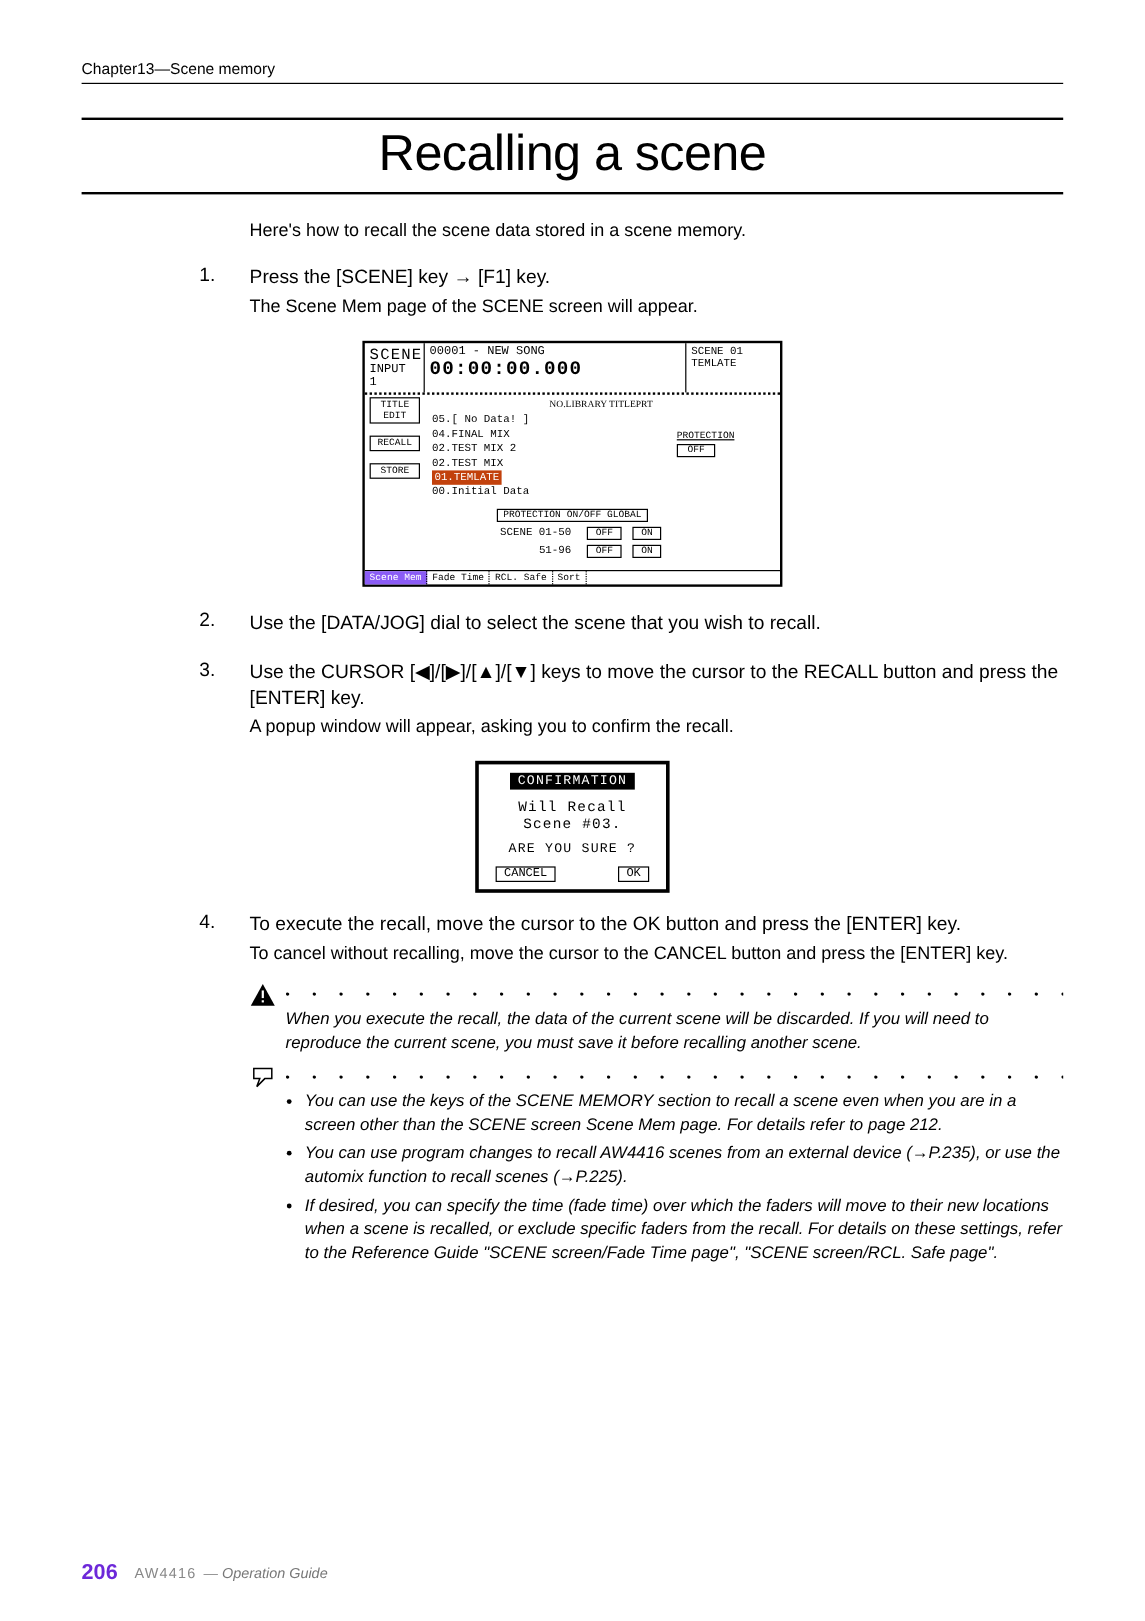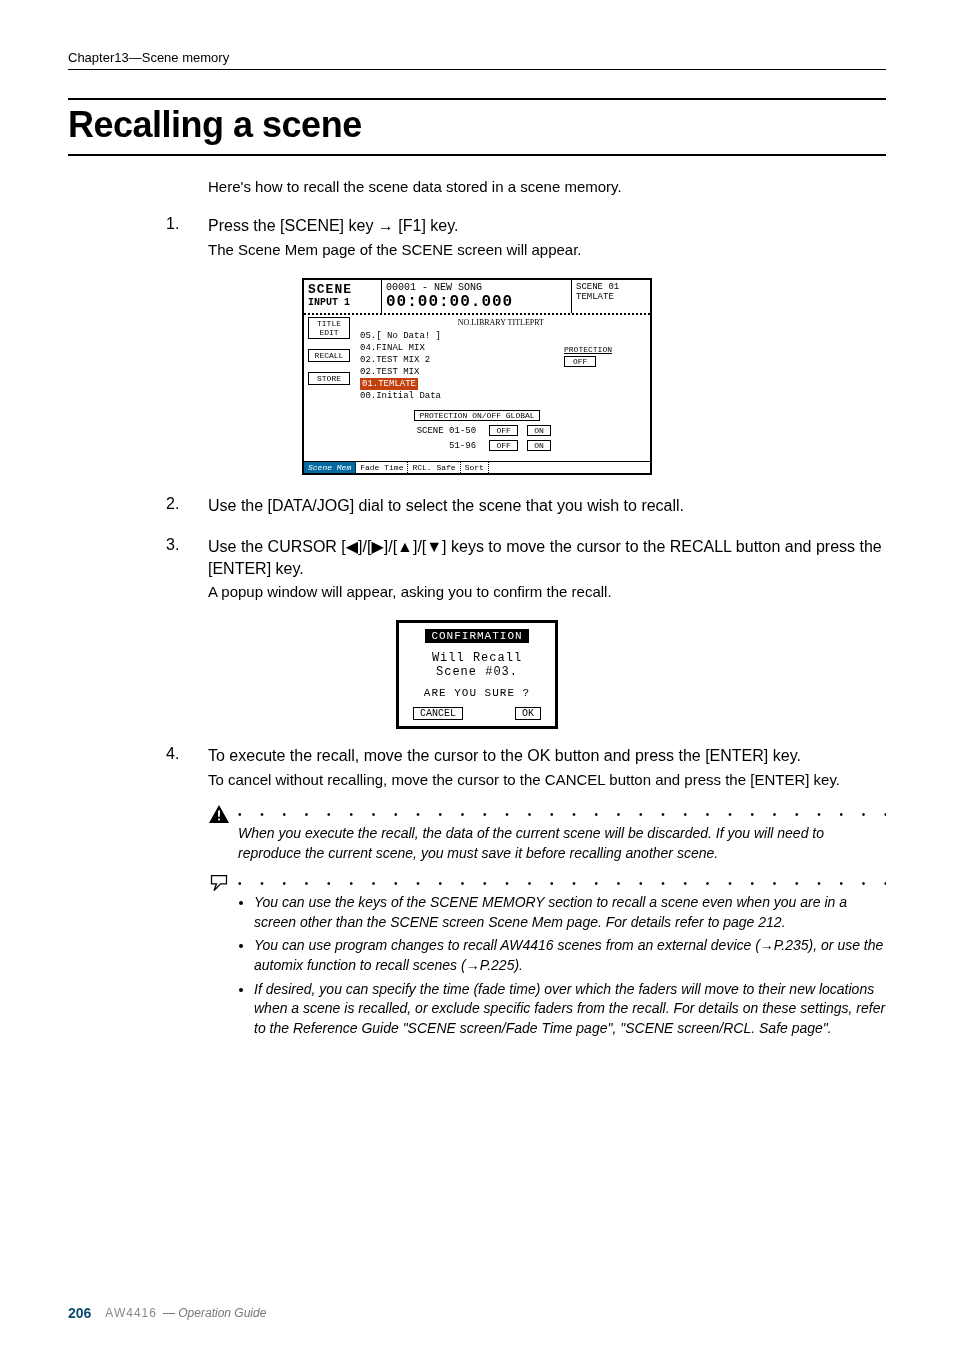--- a/index.html
+++ b/index.html
@@ -18,24 +18,25 @@
     border-bottom: 1px solid #000;
     padding-bottom: 4px;
     margin-bottom: 28px;
   }
   .title-row {
     border-top: 2px solid #000;
     border-bottom: 2px solid #000;
     padding: 2px 0;
   }
   h1 {
-    font-size: 36px;
-    font-weight: 700;
+    font-size: 42px;
+    font-weight: 400;
     letter-spacing: -0.5px;
     padding: 2px 0 6px 0;
+    text-align: center;
   }
   .intro {
     margin: 20px 0 18px 140px;
     font-size: 15px;
     line-height: 1.4;
   }
   .steps { list-style: none; margin-left: 98px; }
   .step { display: flex; margin-bottom: 18px; }
   .step-num { width: 42px; flex-shrink: 0; font-size: 16px; }
   .step-body { flex: 1; }
@@ -47,22 +48,22 @@
     display: inline-block;
     border: 2px solid #000;
     background: #fff;
     font-family: "Courier New", monospace;
     font-size: 10px;
     width: 350px;
     text-align: left;
   }
   .lcd-top { display:flex; border-bottom: 2px dotted #000; }
   .lcd-top-left {
-    border-right: 1px solid #000; padding: 2px 4px; font-weight: bold;
-    width: 78px;
+    border-right: 1px solid #000; padding: 2px 4px; font-weight: normal;
+    width: 50px;
   }
   .lcd-top-left .big { font-size: 13px; letter-spacing: 1px; }
   .lcd-top-mid { flex:1; border-right:1px solid #000; padding: 2px 4px; }
   .lcd-top-mid .tc { font-family: "Courier New", monospace; font-size: 16px; font-weight: bold; letter-spacing: 1px; }
   .lcd-top-right { padding: 2px 4px; width: 78px; font-size:9px; }
   .lcd-sub { text-align:center; padding: 3px 0; }
   .lcd-sub-box { display:inline-block; border:1px solid #000; padding:0 6px; font-size:9px; }
   .lcd-main { display:flex; padding: 2px 4px; }
   .lcd-side { width: 52px; }
   .lcd-side-btn {
@@ -75,21 +76,21 @@
   .lcd-prot { width: 82px; font-size:8px; }
   .lcd-prot-lbl { text-decoration: underline; font-size:8px; margin-top: 28px; }
   .lcd-prot-btn { border:1px solid #000; display:inline-block; padding:0 8px; margin-top:2px; font-size:8px;}
   .lcd-glob { text-align:center; padding: 6px 0 10px 0; }
   .lcd-glob-title { display:inline-block; border:1px solid #000; padding:0 4px; font-size:8px; }
   .lcd-glob-row { font-size:9px; margin-top:4px; }
   .lcd-glob-row span.range { display:inline-block; width:75px; text-align:right; margin-right:6px; }
   .lcd-glob-btn { border:1px solid #000; display:inline-block; padding:0 6px; margin:0 2px; font-size:8px;}
   .lcd-tabs { display:flex; border-top:1px solid #000; font-size:8px; }
   .lcd-tabs div { padding:1px 4px; border-right:1px dotted #000; }
-  .lcd-tabs .act { background:#0369a1; color:#fff;font-style:italic; }
+  .lcd-tabs .act { background:#8b5cf6; color:#fff; }
 
   .popup-fig { text-align:center; margin: 8px 0 16px 0; }
   .popup {
     display:inline-block; border:3px solid #000; padding:6px 14px 6px 14px;
     font-family:"Courier New", monospace; font-size:12px; text-align:center;
     width: 162px;
   }
   .popup-title {
     background:#000; color:#fff; display:inline-block;
     padding:1px 6px; font-size:11px; letter-spacing:1px; margin-bottom: 8px;
@@ -116,21 +117,21 @@
     white-space: nowrap;
   }
   .tip-list { list-style: disc; margin-left: 16px; }
   .tip-list li { margin-bottom: 4px; }
 
   .footer {
     position:absolute; bottom: 30px; left: 68px; right: 68px;
     display:flex; align-items:center;
     font-size: 12px; font-style: italic; color:#777;
   }
-  .footer .pg { font-size: 14px; font-weight:bold; font-style:normal; color:#0c4a6e; margin-right: 14px; }
+  .footer .pg { font-size: 18px; font-weight:bold; font-style:normal; color:#6d28d9; margin-right: 14px; }
   .footer .model {
     font-style: normal; font-weight: normal; letter-spacing: 1px;
     color:#888; margin-right: 6px; font-family: Arial, sans-serif;
   }
 </style>
 </head>
 <body>
 
 <div class="hdr-row">Chapter13—Scene memory</div>
 

